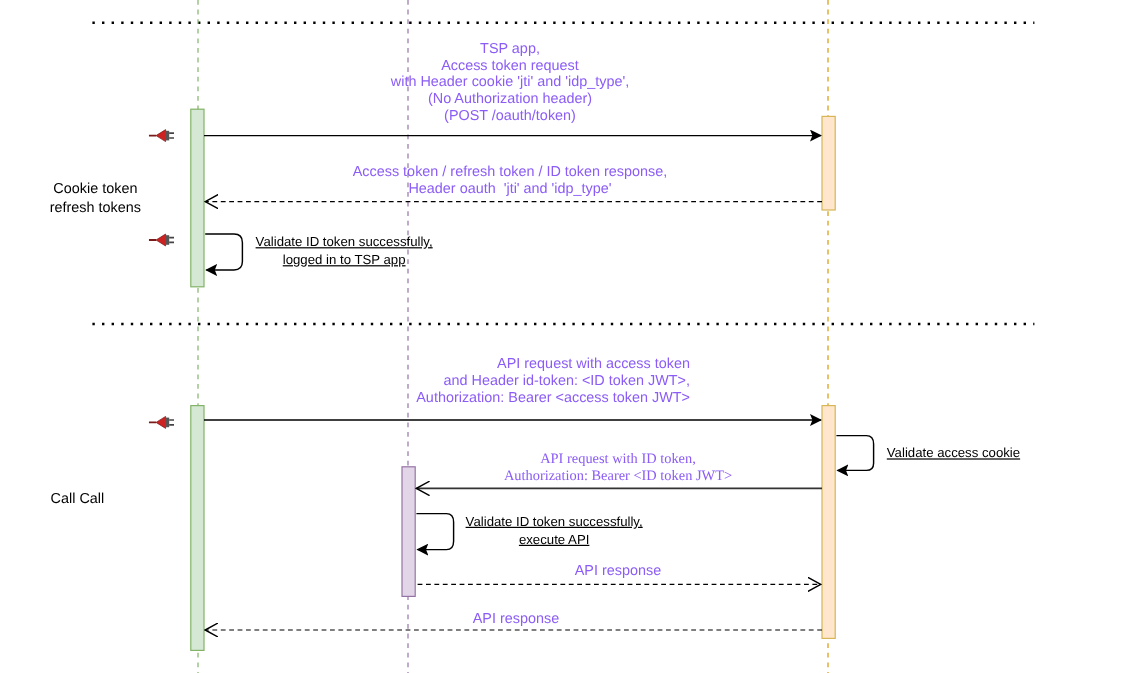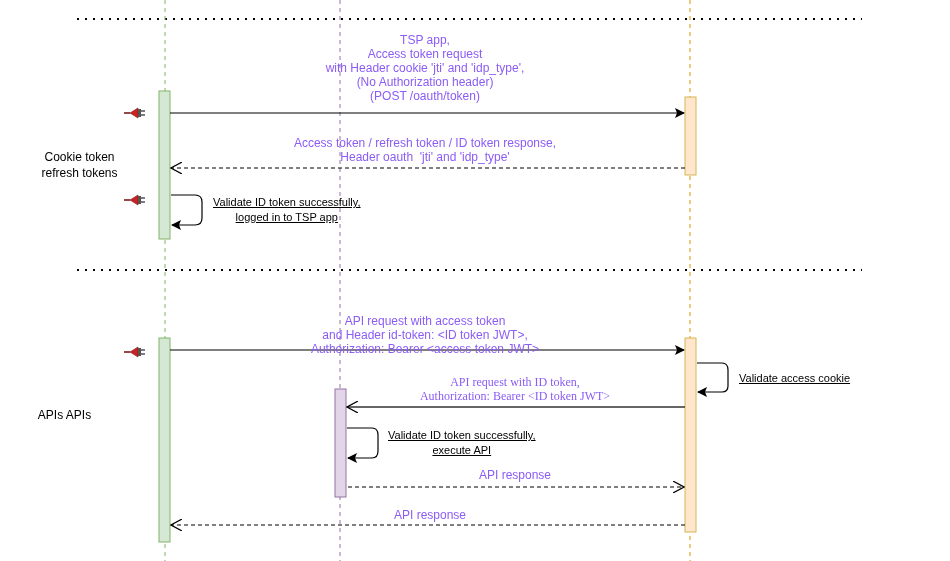--- a/index.html
+++ b/index.html
@@ -65,32 +65,32 @@
 <svg class="plug" style="left:124px; top:346px;" viewBox="0 0 22 12">
   <path d="M0,6 L6,6" stroke="#7a1a1a" stroke-width="1.6"></path>
   <path d="M6,6 L14,1 L14,11 Z" fill="#cc2222" stroke="#7a1a1a" stroke-width="0.6"></path>
   <rect x="14" y="2" width="3" height="8" fill="#555"></rect>
   <line x1="17" y1="4" x2="21" y2="4" stroke="#444" stroke-width="1.4"></line>
   <line x1="17" y1="8" x2="21" y2="8" stroke="#444" stroke-width="1.4"></line>
 </svg>
 
 <div class="section-label" style="left:22px; top:135px; width:115px;margin-top:14px;">Cookie token
 refresh tokens</div>
-<div class="section-label" style="left:22px; top:407px; width:85px;">APIs APIs</div>
+<div class="section-label" style="left:22px; top:407px; width:85px;">Call Call</div>
 
 <div class="lbl" style="left:290px; top:33px; width:270px;">TSP app,
 Access token request
 with Header cookie 'jti' and 'idp_type',
 (No Authorization header)
 (POST /oauth/token)</div>
 <div class="lbl" style="left:245px; top:136px; width:360px;">Access token / refresh token / ID token response,
 Header oauth  'jti' and 'idp_type'</div>
 <div class="lbl-sm" style="left:213px; top:195px;">Validate ID token successfully,
 logged in to TSP app</div>
-<div class="lbl" style="left:275px; top:314px; width:300px;">API request with access token
+<div class="lbl" style="left:275px; top:296px; width:300px;text-align:right;">API request with access token
 and Header id-token: &lt;ID token JWT&gt;,
 Authorization: Bearer &lt;access token JWT&gt;</div>
 <div class="lbl-sm" style="left:739px; top:371px;">Validate access cookie</div>
 <div class="lbl" style="left:385px; top:375px; width:260px;font-family:Liberation Serif, serif;">API request with ID token,
 Authorization: Bearer &lt;ID token JWT&gt;</div>
 <div class="lbl-sm" style="left:388px; top:428px;">Validate ID token successfully,
 execute API</div>
 <div class="lbl" style="left:455px; top:468px; width:120px;">API response</div>
 <div class="lbl" style="left:370px; top:508px; width:120px;">API response</div>
 

